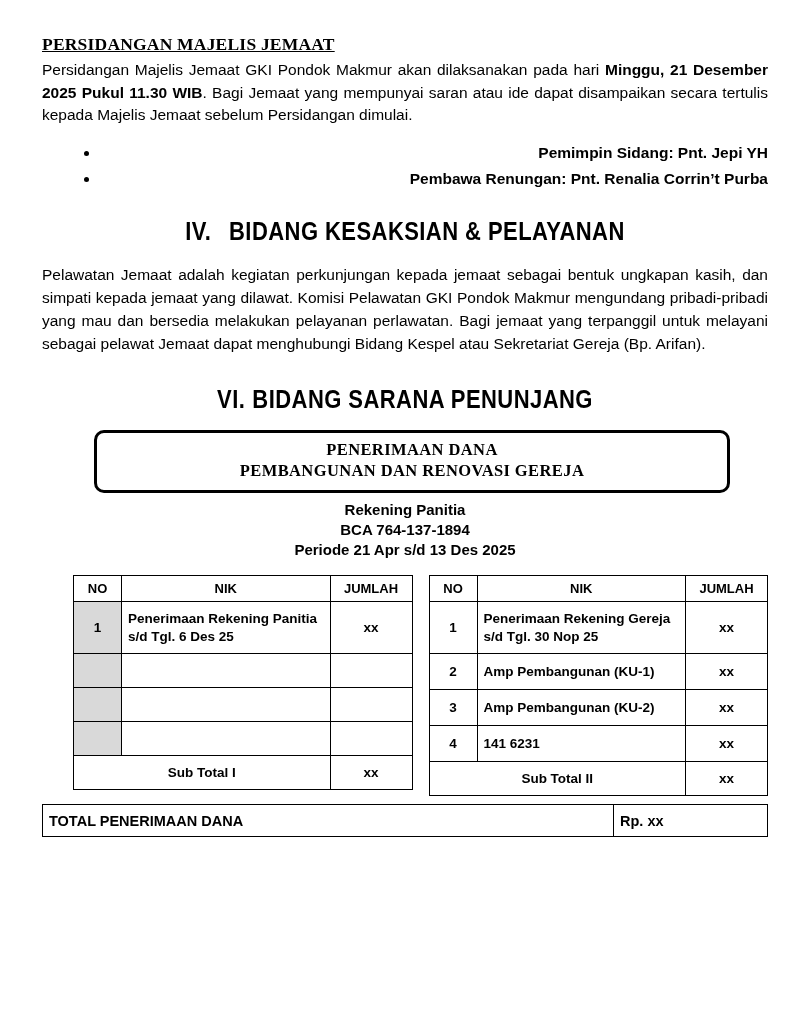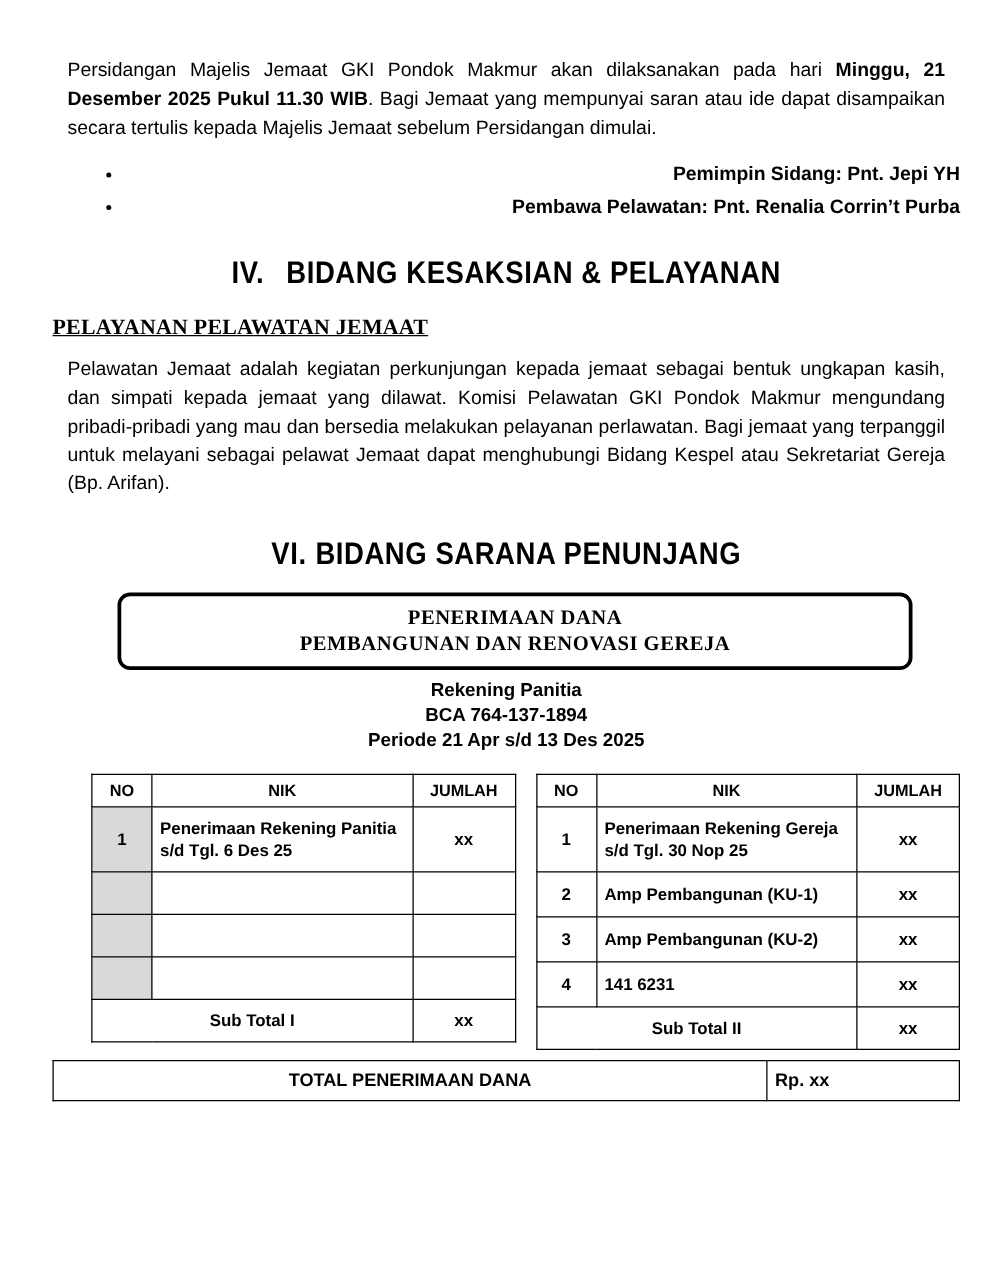--- a/index.html
+++ b/index.html
@@ -28,21 +28,21 @@
     font-size: 17.5px;
     letter-spacing: .2px;
     text-decoration: underline;
     margin: 0 0 3px 0;
     line-height: 1.25;
   }
   .para {
     font-size: 15.5px;
     line-height: 1.47;
     text-align: justify;
-    margin: 12px;
+    margin: 0;
   }
   .para b { font-weight: bold; }
 
   .bullets {
     margin: 14px 0 14px 0;
     padding: 0 0 0 58px;
     list-style: disc;
     text-align: right;
   }
   .bullets li {
@@ -143,48 +143,48 @@
     border-collapse: collapse;
     table-layout: fixed;
   }
   table.total td {
     border: 1.5px solid #000;
     font-size: 14.5px;
     font-weight: bold;
     padding: 7px 6px;
     height: 32px;
   }
-  .total-label { text-align: center; }
+  .total-label { }
   .total-amt { width: 154px; padding-right: 14px; margin-top: 23px; }
 </style>
 </head>
 <body>
 
 <div class="page">
 
+  <h2 class="sec-head">PERSIDANGAN MAJELIS JEMAAT</h2>
 
   <p class="para">
     <span>Persidangan Majelis Jemaat GKI Pondok Makmur akan dilaksanakan pada hari </span><b>Minggu, 21 Desember 2025 Pukul 11.30 WIB</b><span>. Bagi Jemaat yang mempunyai saran atau ide dapat disampaikan secara tertulis kepada Majelis Jemaat sebelum Persidangan dimulai.</span>
   </p>
 
   <ul class="bullets">
     <li>
       <span class="lbl">Pemimpin Sidang</span><span>: Pnt. Jepi YH</span>
     </li>
     <li>
-      <span class="lbl">Pembawa Pelawatan</span><span>: Pnt. Renalia Corrin’t Purba</span>
+      <span class="lbl">Pembawa Renungan</span><span>: Pnt. Renalia Corrin’t Purba</span>
     </li>
   </ul>
 
 
   <div class="big-head">
     <span class="num">IV.</span><span>BIDANG KESAKSIAN &amp; PELAYANAN</span>
   </div>
 
-  <h2 class="sec-head">PELAYANAN PELAWATAN JEMAAT</h2>
 
   <p class="para">Pelawatan Jemaat adalah kegiatan perkunjungan kepada jemaat sebagai bentuk ungkapan kasih, dan simpati kepada jemaat yang dilawat. Komisi Pelawatan GKI Pondok Makmur mengundang pribadi-pribadi yang mau dan bersedia melakukan pelayanan perlawatan. Bagi jemaat yang terpanggil untuk melayani sebagai pelawat Jemaat dapat menghubungi Bidang Kespel atau Sekretariat Gereja (Bp. Arifan).</p>
 
   <div class="big-head tight">
     <span class="num">VI.</span><span>BIDANG SARANA PENUNJANG</span>
   </div>
 
   <div class="fund-box">
     <div>PENERIMAAN DANA</div>
     <div>PEMBANGUNAN DAN RENOVASI GEREJA</div>

